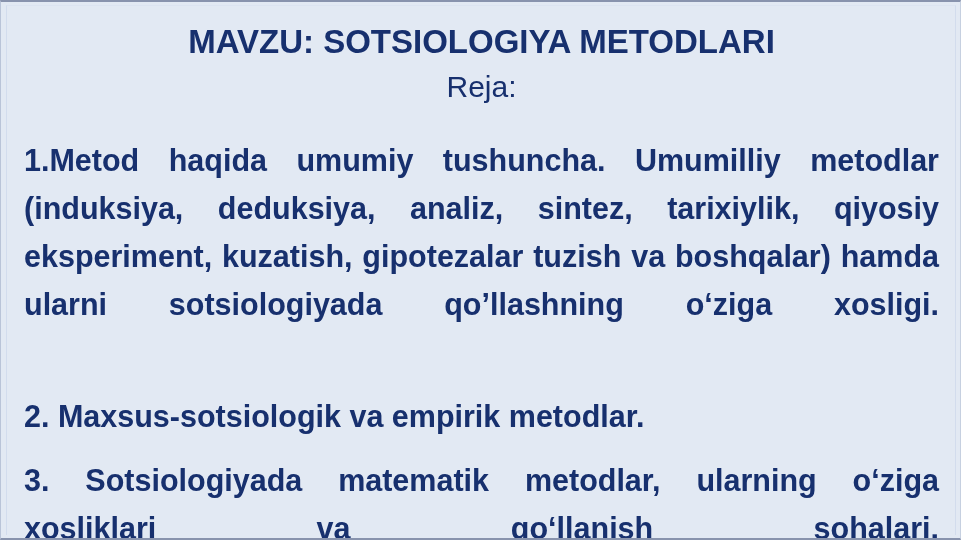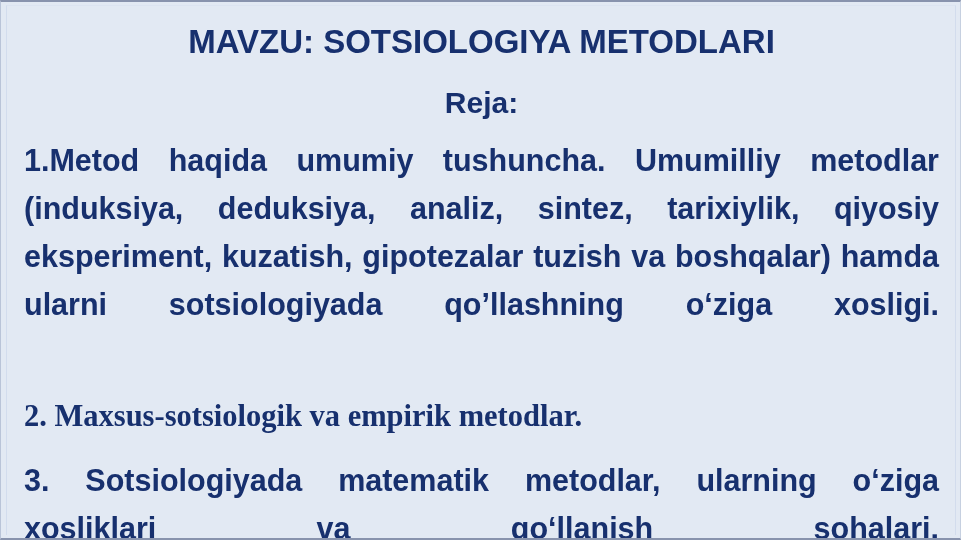--- a/index.html
+++ b/index.html
@@ -53,24 +53,24 @@
     font-size: 33px;
     font-weight: bold;
     color: #17306e;
     line-height: 40px;
     letter-spacing: 0px;
     white-space: nowrap;
   }
 
   .slide-subtitle {
     font-size: 30px;
-    font-weight: bold;
+    font-weight: normal;
     color: #17306e;
     line-height: 42px;
-    margin-top: 20px;
+    margin-top: 4px;
   }
 
   .body-block {
     position: absolute;
     left: 7px;
     top: 118px;
     width: 947px;
   }
 
   .para {
@@ -97,17 +97,17 @@
 
 <div id="slide" style="background: rgb(226, 233, 243); border-top-color: rgb(136, 147, 173); border-bottom-color: rgb(136, 147, 173);">
 
   <div class="title-block">
     <div class="slide-title" style="color: rgb(23, 48, 110);">MAVZU: SOTSIOLOGIYA METODLARI</div>
     <div class="slide-subtitle" style="color: rgb(23, 48, 110);">Reja:</div>
   </div>
 
   <div class="body-block">
     <p class="para justify-all" style="color: rgb(23, 48, 110);">1.Metod haqida umumiy tushuncha. Umumilliy metodlar (induksiya, deduksiya, analiz, sintez, tarixiylik, qiyosiy eksperiment, kuzatish, gipotezalar tuzish va boshqalar) hamda ularni sotsiologiyada qo’llashning o‘ziga xosligi.<span class="linebreaker"></span></p>
-    <p class="para" style="color: rgb(23, 48, 110); font-family: Liberation Serif, serif;">2. Maxsus-sotsiologik va empirik metodlar.</p>
+    <p class="para" style="color: rgb(23, 48, 110);">2. Maxsus-sotsiologik va empirik metodlar.</p>
     <p class="para justify-all" style="color: rgb(23, 48, 110);">3. Sotsiologiyada matematik metodlar, ularning o‘ziga xosliklari va qo‘llanish sohalari.<span class="linebreaker"></span></p>
   </div>
 
 </div>
 
 </body></html>

